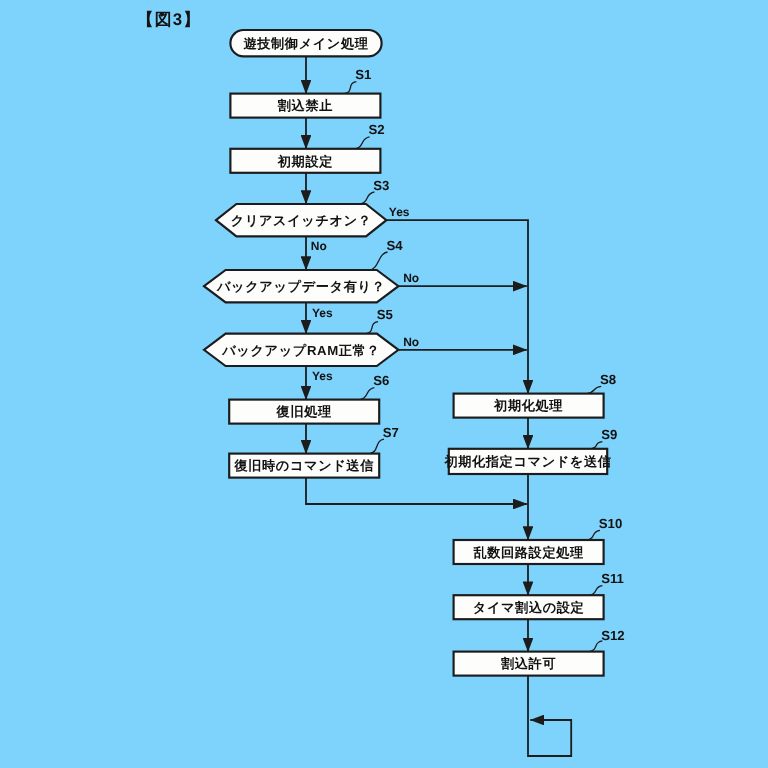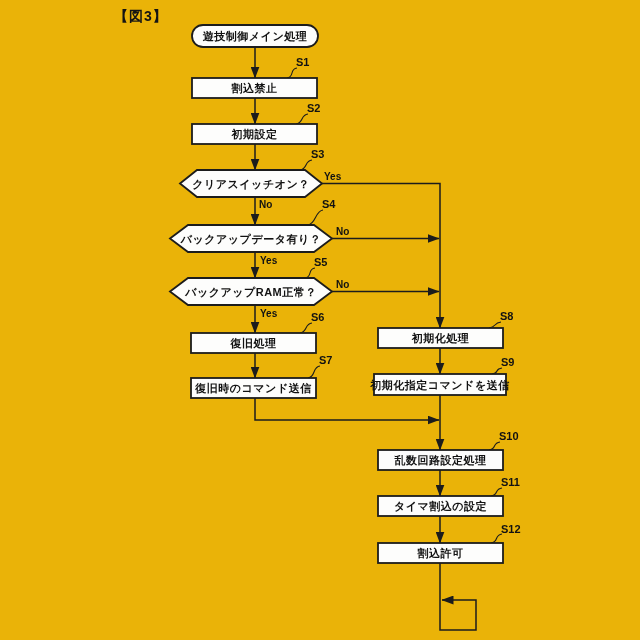--- a/index.html
+++ b/index.html
@@ -1,18 +1,18 @@
 <!DOCTYPE html>
 <html><head>
 <meta charset="utf-8">
 <style>
   html,body{margin:0;padding:0;}
   .canvas{
     position:relative;width:640px;height:640px;
-    background:#eab308;overflow:hidden;
+    background:#7dd3fc;overflow:hidden;
     font-family:"Liberation Sans","DejaVu Sans",sans-serif;
   }
   .fig-title{
     position:absolute;left:114px;top:8px;
     font-size:14px;font-weight:700;color:#141414;letter-spacing:1px;
   }
   svg.flow{position:absolute;left:0;top:0;}
   .edge{stroke:#1c1c1c;stroke-width:1.5;fill:none;}
   .leader{stroke:#1c1c1c;stroke-width:1.1;fill:none;}
   .shape{fill:#fdfdfc;stroke:#1c1c1c;stroke-width:1.8;}

